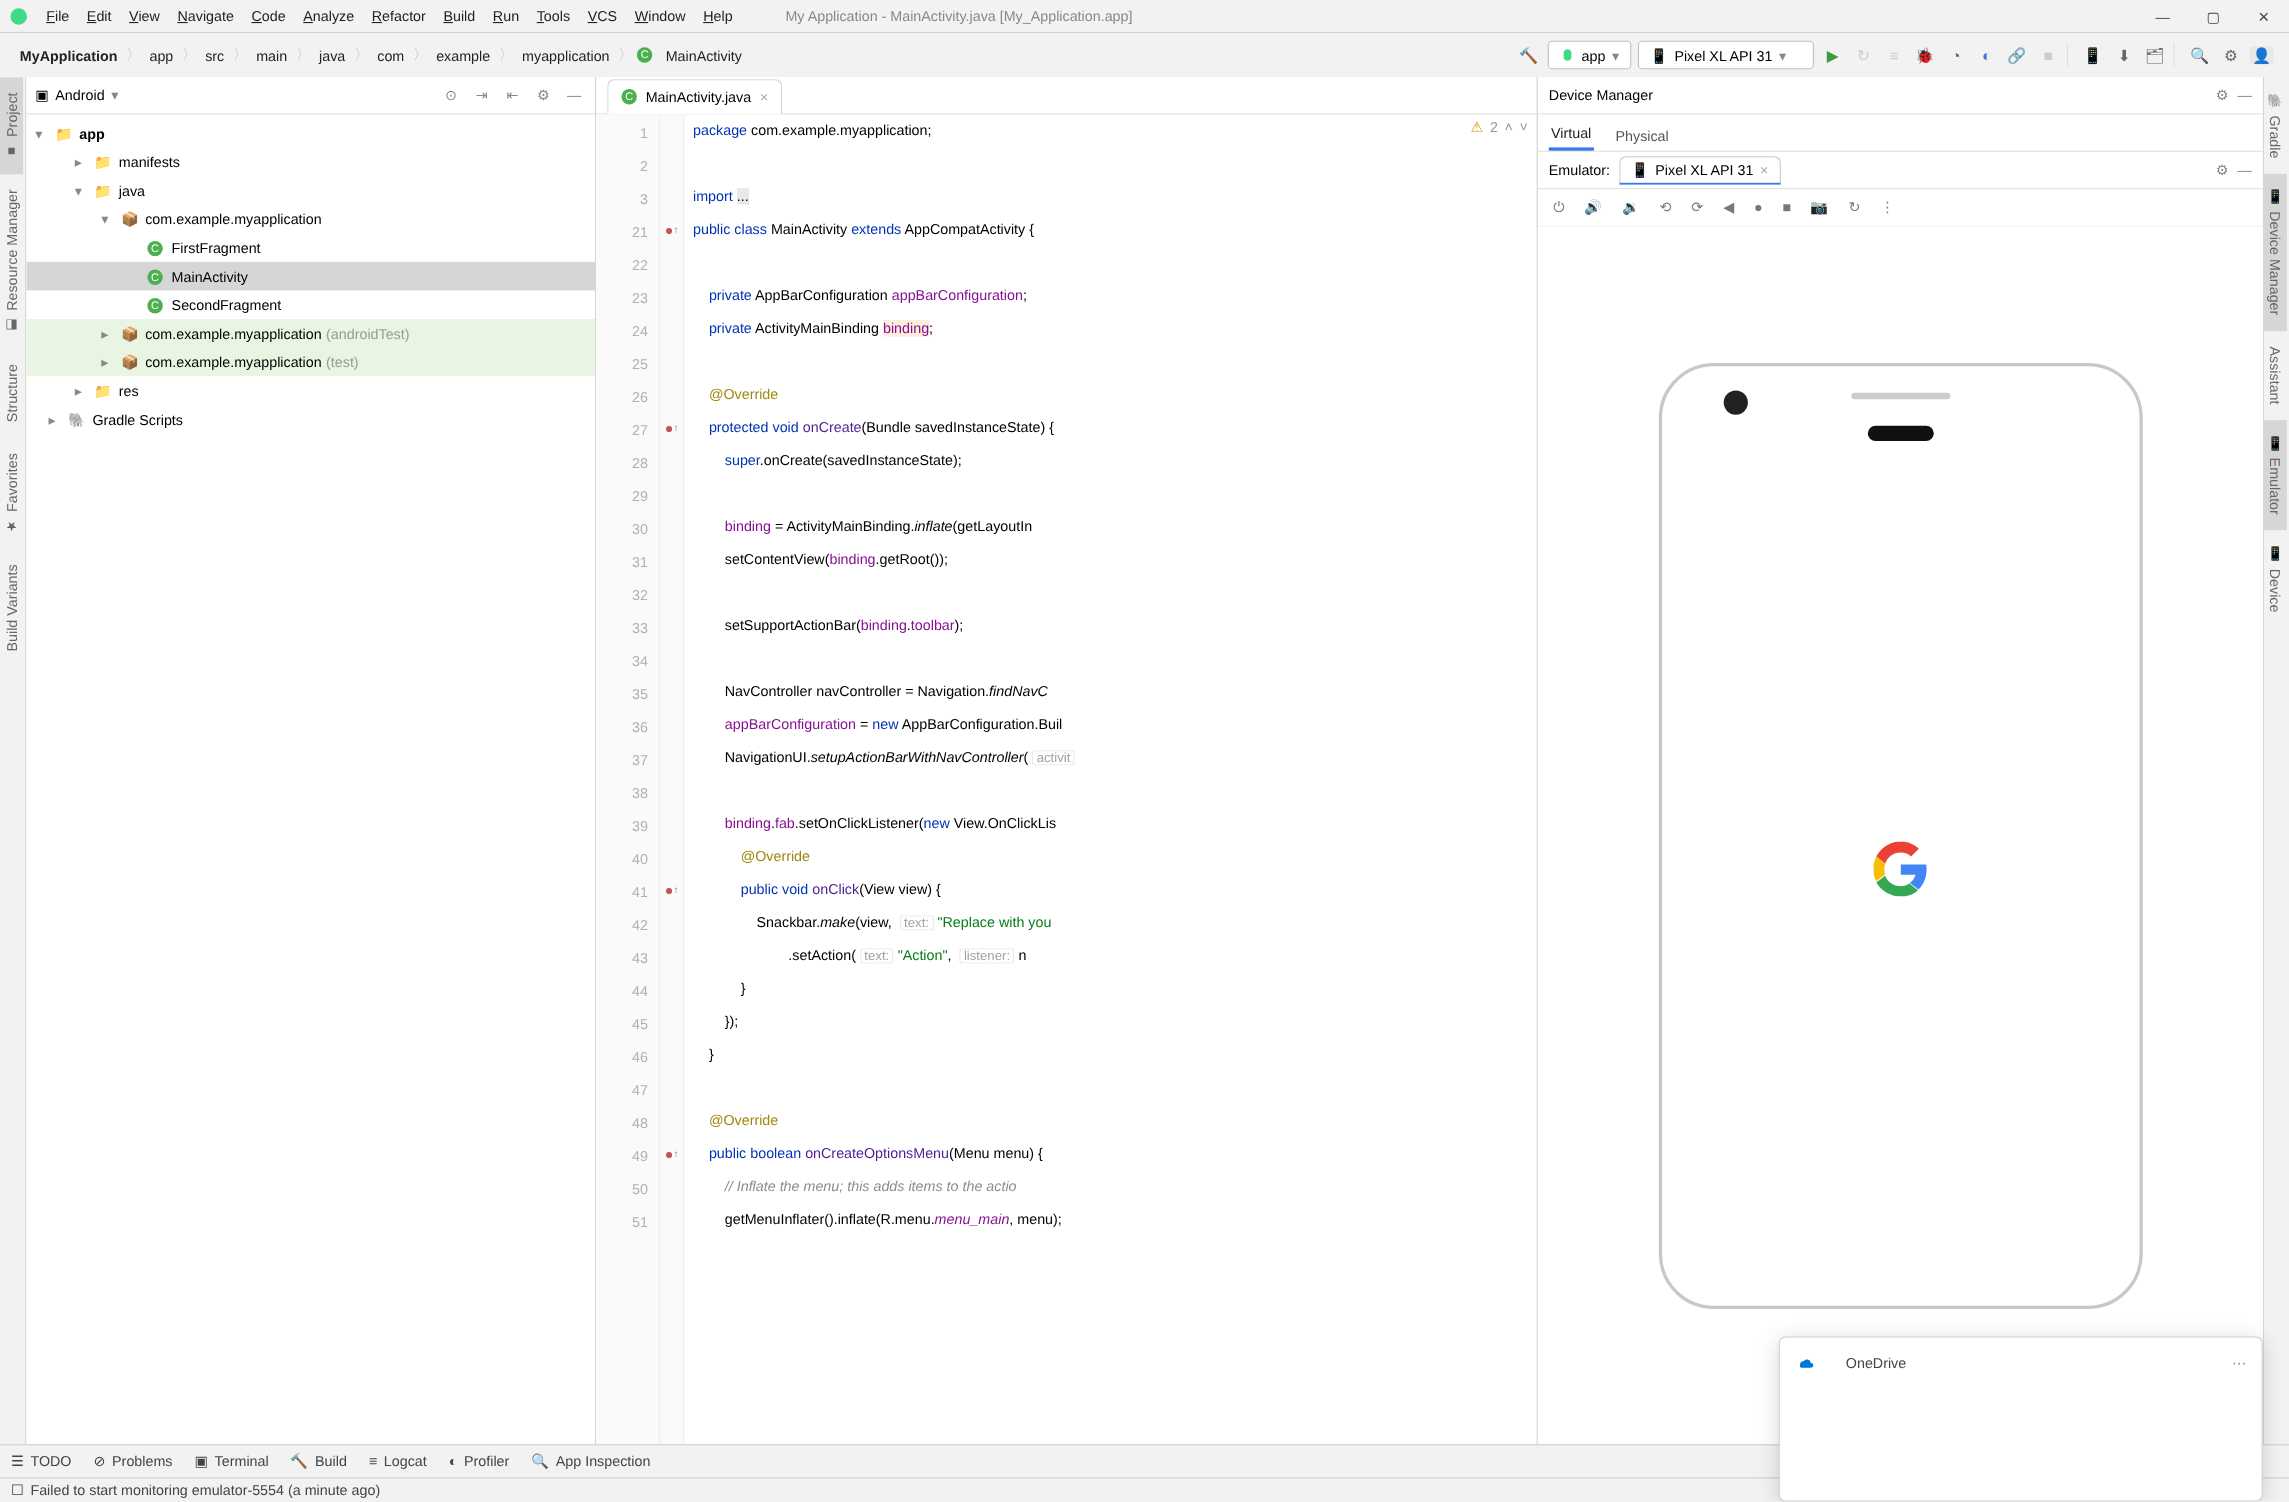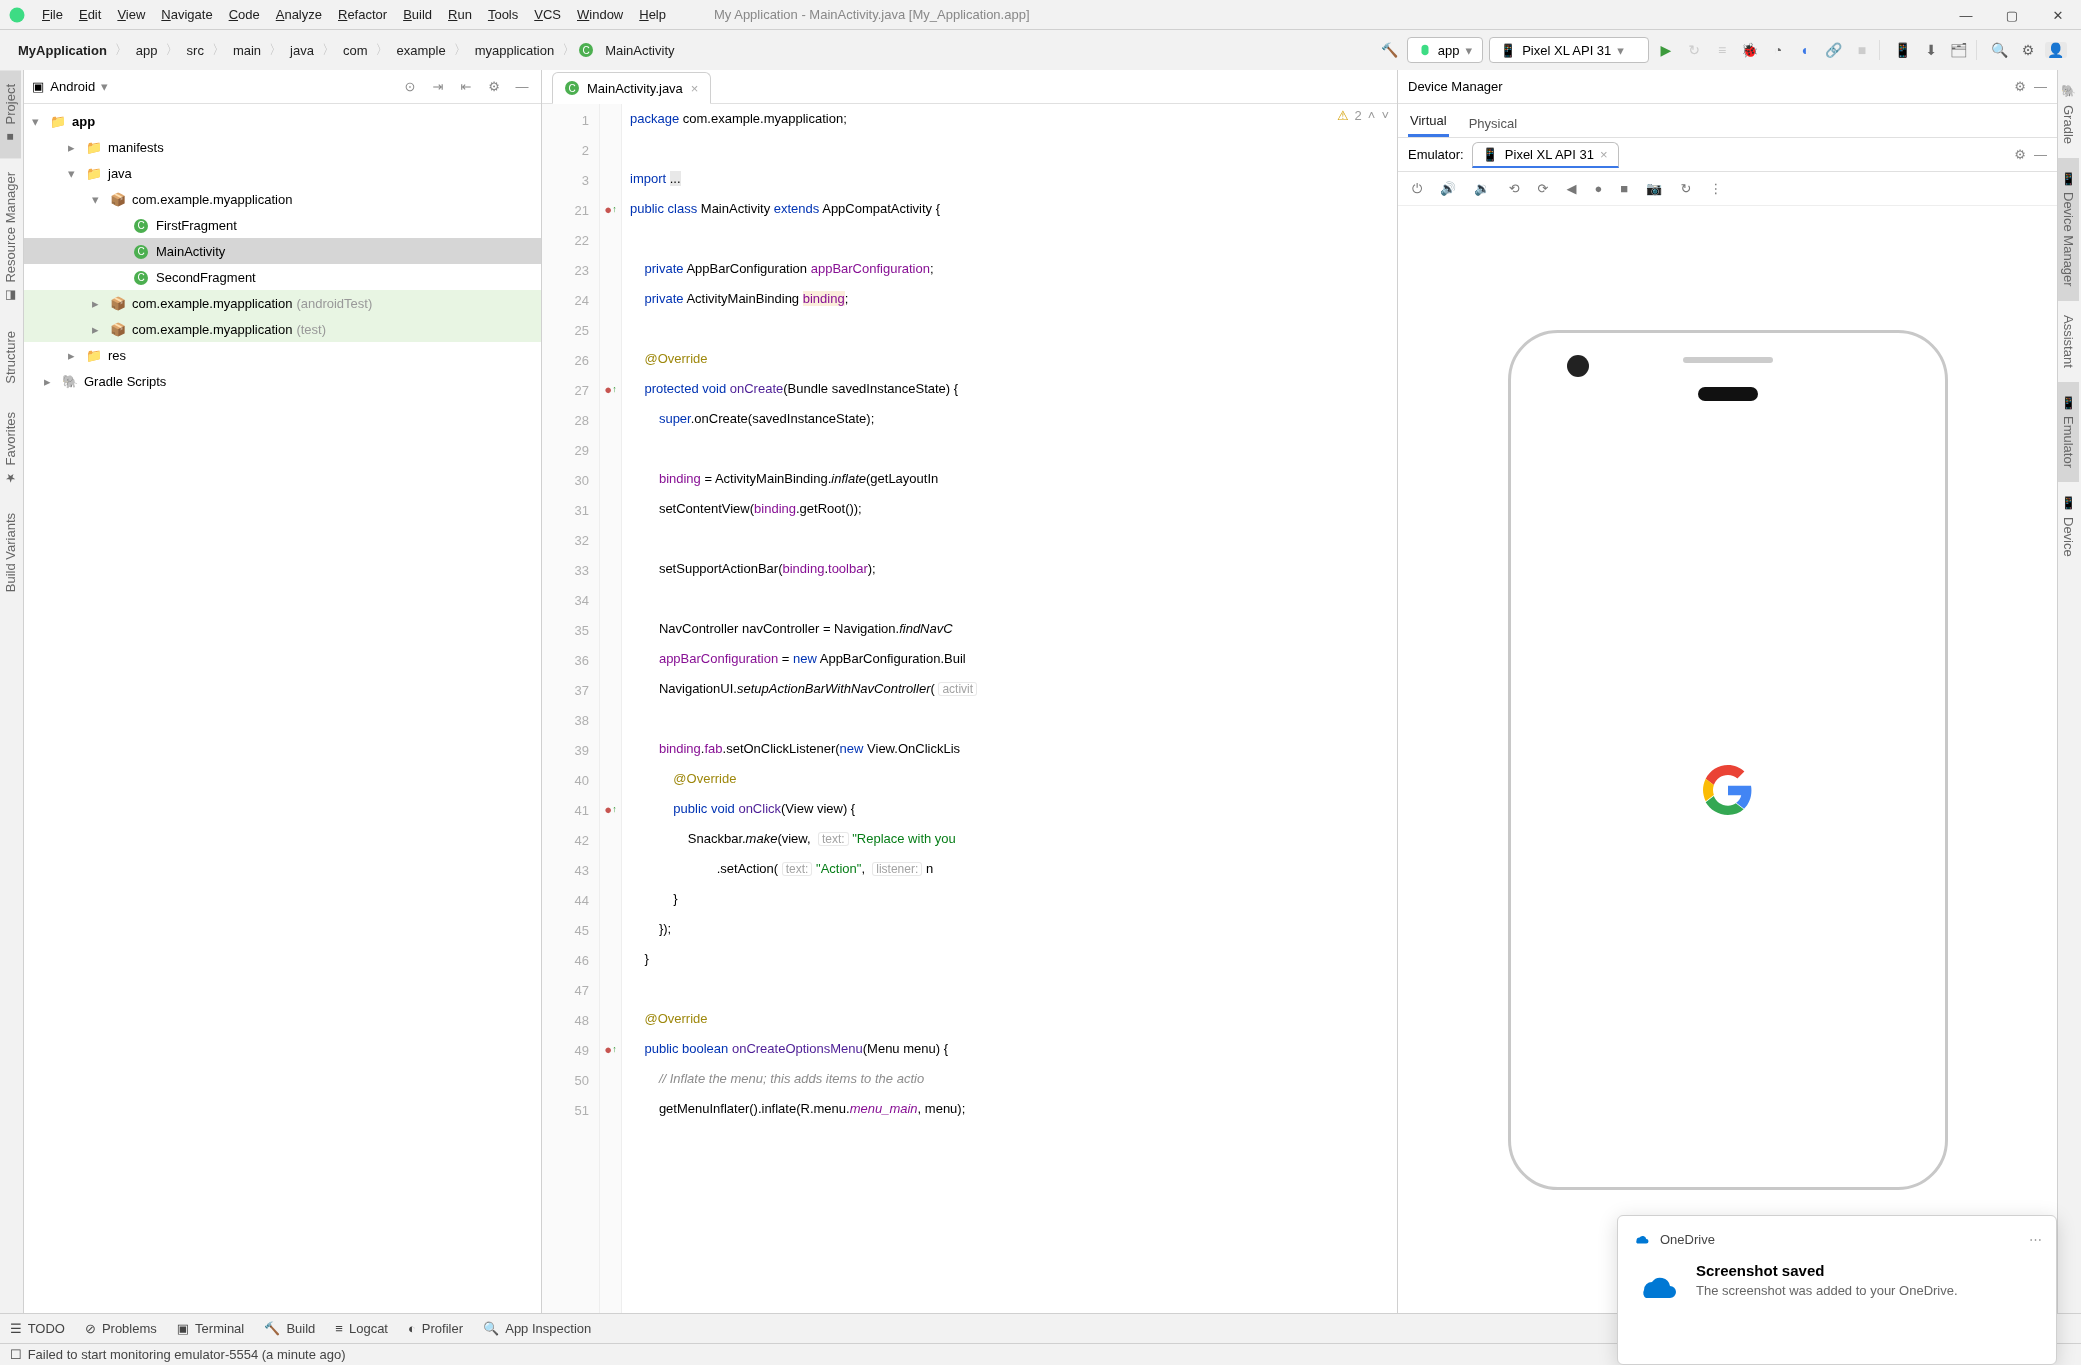--- a/index.html
+++ b/index.html
@@ -98,21 +98,21 @@
 
 
 .bottombar { position:absolute; left:0; right:0; bottom:22px; height:30px; background:#f2f2f2; border-top:1px solid #d0d0d0; display:flex; align-items:center; padding:0 10px; gap:20px; }
 .bottombar .item { display:flex; align-items:center; gap:6px; color:#444; }
 
 
 .statusline { position:absolute; left:0; right:0; bottom:0; height:22px; background:#f2f2f2; border-top:1px solid #d0d0d0; display:flex; align-items:center; padding:0 10px; color:#444; font-size:12px; }
 
 
 .toast { position:absolute; right:24px; bottom:0; width:440px; height:150px; background:#fff; border:1px solid #d0d0d0; border-radius:6px; box-shadow:0 4px 20px rgba(0,0,0,.15); padding:14px; }
-.toast .hdr { display:flex; align-items:center; gap:10px; color:#444; margin-bottom:14px;}
+.toast .hdr { display:flex; align-items:center; gap:28px; color:#444; margin-bottom:26px;}
 .toast .hdr .dots{margin-left:auto;color:#888;}
 .toast .row { display:flex; gap:16px; }
 .toast .msg b { font-size:15px; }
 .toast .msg div { color:#666; margin-top:4px; }
 
 svg { display:block; }
 </style>
 </head>
 <body>
 
@@ -462,24 +462,13 @@
 <div class="toast">
   <div class="hdr">
     <span>
       <svg width="18" height="18" viewBox="0 0 24 24">
           <path fill="#0078d4" d="M6 14a4 4 0 014-4 5 5 0 019 2 3 3 0 010 6H7a3 3 0 01-1-4z"></path>
         </svg>
     </span>
     <span>OneDrive</span>
     <span class="dots">⋯</span>
   </div>
-  <div class="row">
-    <span>
-      <svg width="48" height="48" viewBox="0 0 24 24">
-          <path fill="#0078d4" d="M6 14a4 4 0 014-4 5 5 0 019 2 3 3 0 010 6H7a3 3 0 01-1-4z"></path>
-        </svg>
-    </span>
-    <div class="msg">
-      <b>Screenshot saved</b>
-      <div>The screenshot was added to your OneDrive.</div>
-    </div>
-  </div>
 </div>
 
 </body></html>

